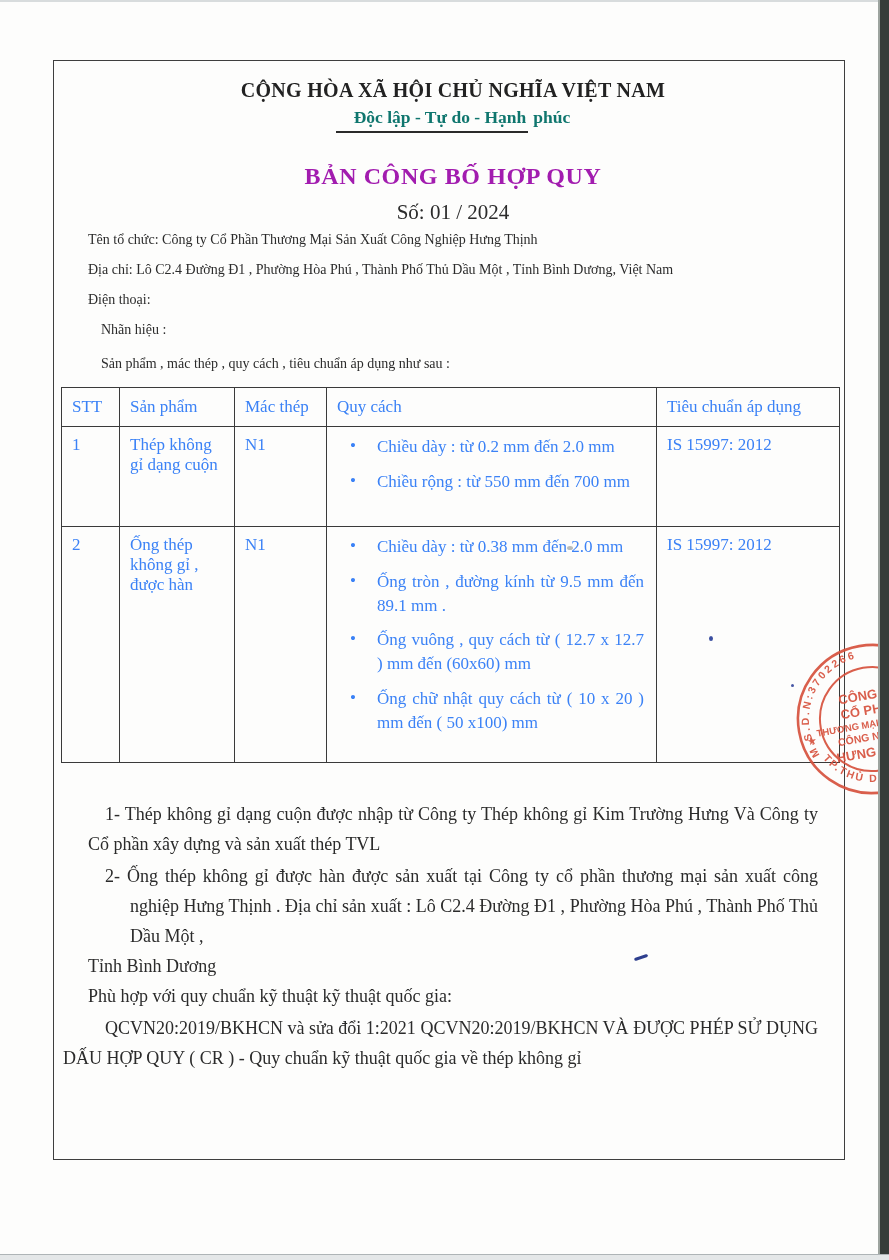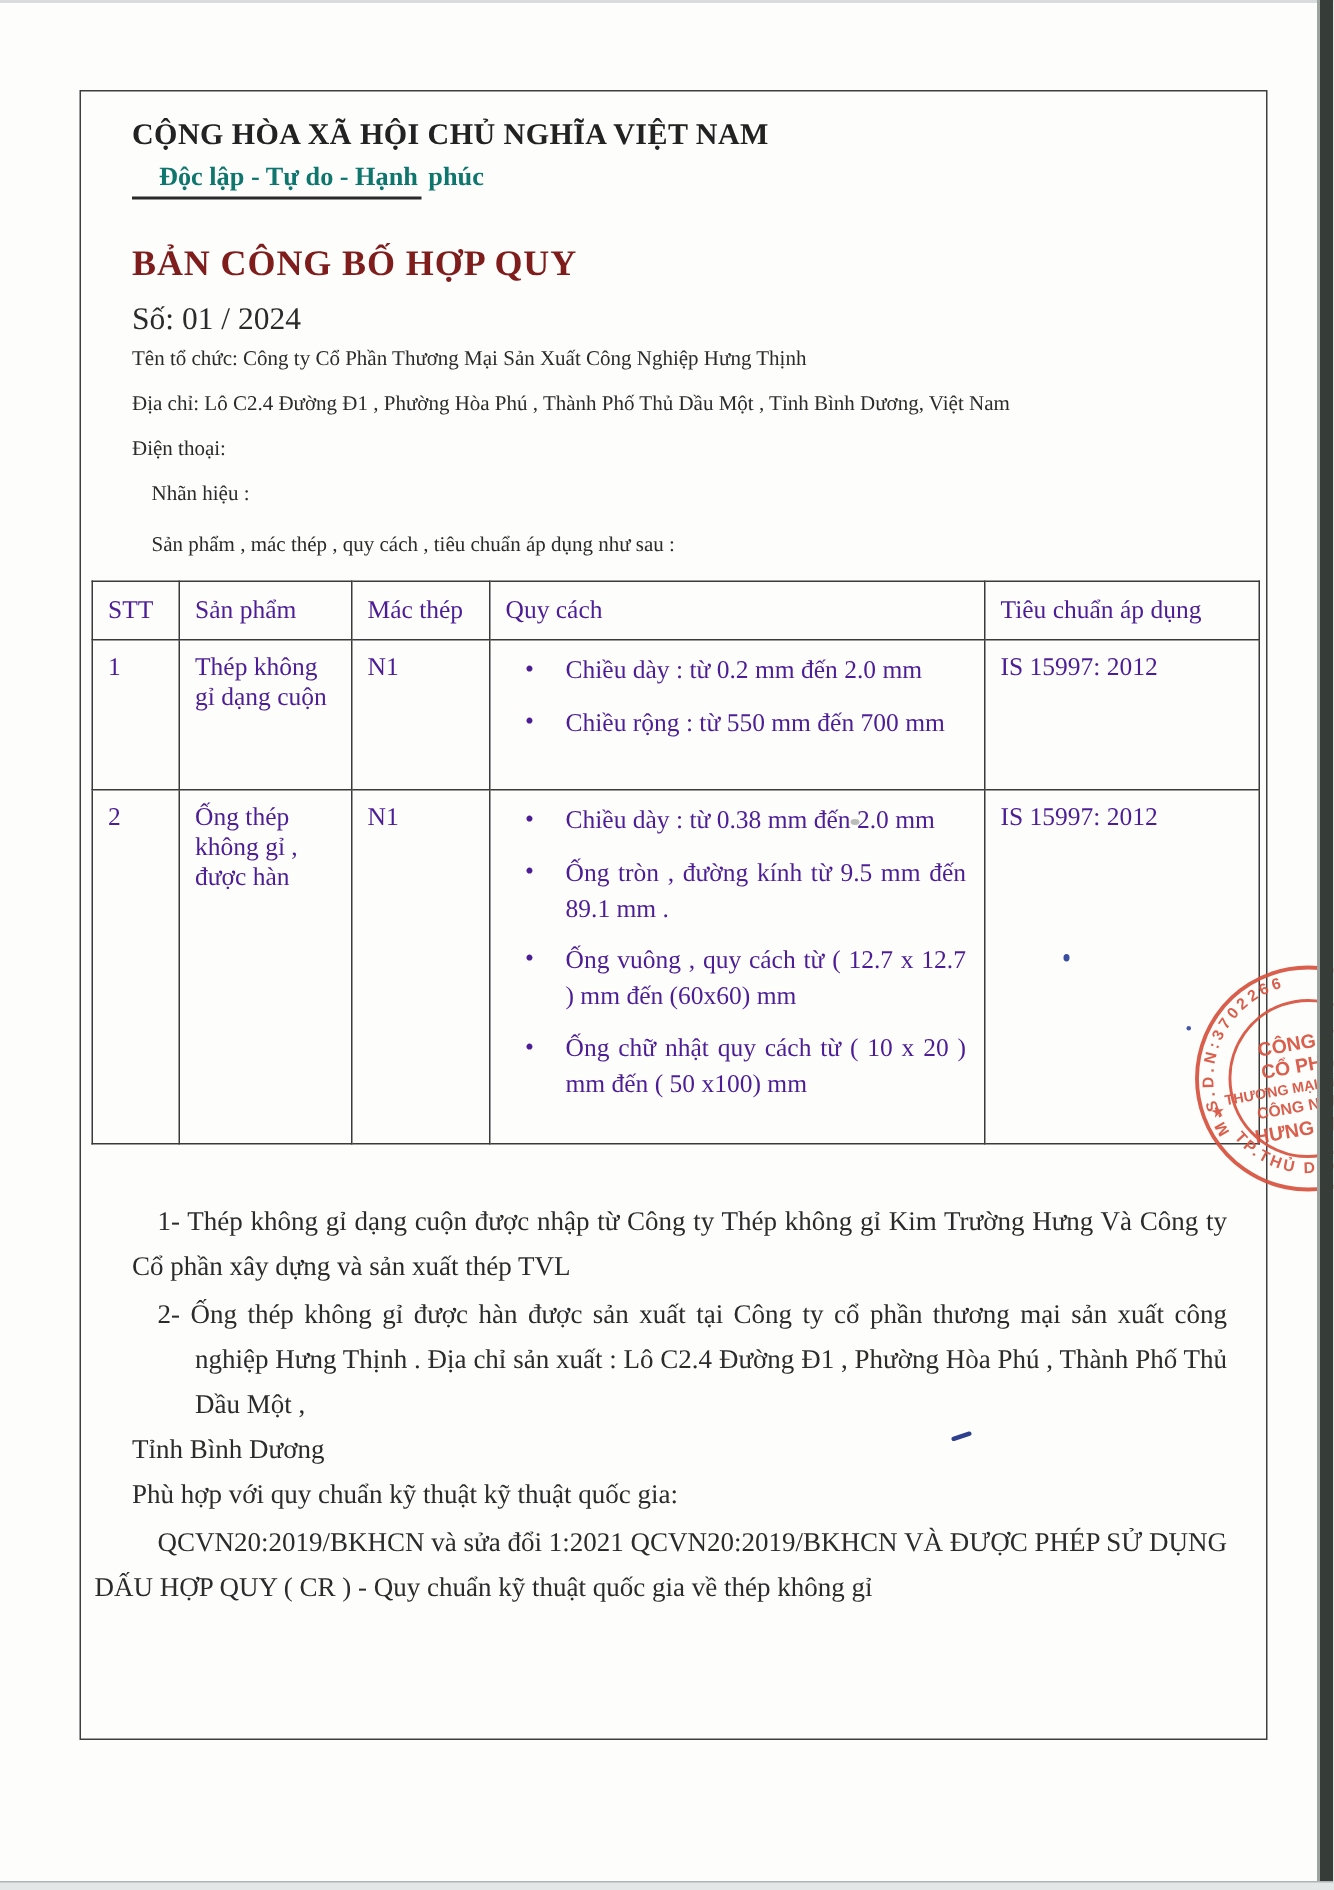--- a/index.html
+++ b/index.html
@@ -15,38 +15,38 @@
   .right-edge-soft { position:absolute; top:0; right:9px; width:2px; height:100%; background:#9da49f; z-index:6; }
   .bottom-edge { position:absolute; bottom:0; left:0; width:100%; height:5px; background:#e4e7e8; border-top:1px solid #aeb4b6; z-index:6; }
 
   
   .page-frame {
     position:absolute; left:53px; top:60px; width:792px; height:1100px;
     border:1.5px solid #3e3e3e; background:transparent; box-sizing:border-box;
   }
   .page-inner { padding:12px 26px 0 34px; }
 
-  .center { }
+  .center { text-align:center; }
   .national-title { font-size:20px; font-weight:bold; letter-spacing:0.3px; color:#222; margin-top:6px; }
   .motto { font-size:17.5px; font-weight:bold; margin-top:5px; color:#0f766e; }
   .motto .u { border-bottom:2.2px solid #2a2a2a; padding:0 2px 3px 18px; display:inline-block; }
   .motto .tail { margin-left:5px; }
-  .doc-title { font-size:24px; font-weight:bold; letter-spacing:0.6px; margin-top:30px; color:#7f1d1d; }
+  .doc-title { font-size:24px; font-weight:bold; letter-spacing:0.6px; margin-top:30px; color:#a21caf; }
   .doc-number { font-size:21px; margin-top:10px; }
 
   .info { font-size:14px; line-height:30px; }
   .info .line { }
   .info .indent { padding-left:13px; }
   .product-value { font-weight:bold; letter-spacing:0.3px; }
   .mt4 { margin-top:4px; }
 
   table.spec {
     border-collapse:collapse; table-layout:fixed;
     width:778px; margin-left:-27px; margin-top:8px;
-    font-size:17px; color:#4c1d95;
+    font-size:17px; color:#3b82f6;
   }
   table.spec th, table.spec td {
     border:1.4px solid #3a3a3a; vertical-align:top; text-align:left;
     padding:8px 10px; box-sizing:border-box;
   }
   table.spec th { font-weight:normal; padding-top:9px; padding-bottom:9px; }
   th.c, td.c { text-align:center; }
   td.prod { text-align:justify; padding-right:12px; }
   td.qc { padding:10px 8px 10px 14px; }
   ul.spec-list { list-style:none; margin:0; padding:0 2px 0 40px; }

